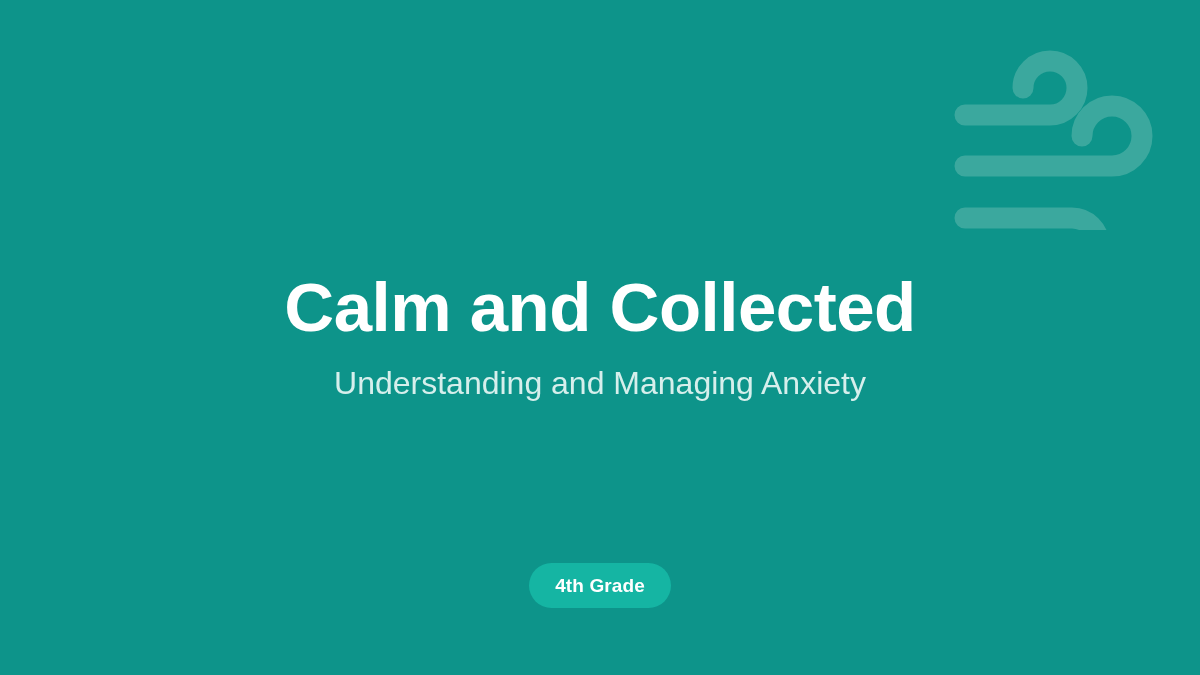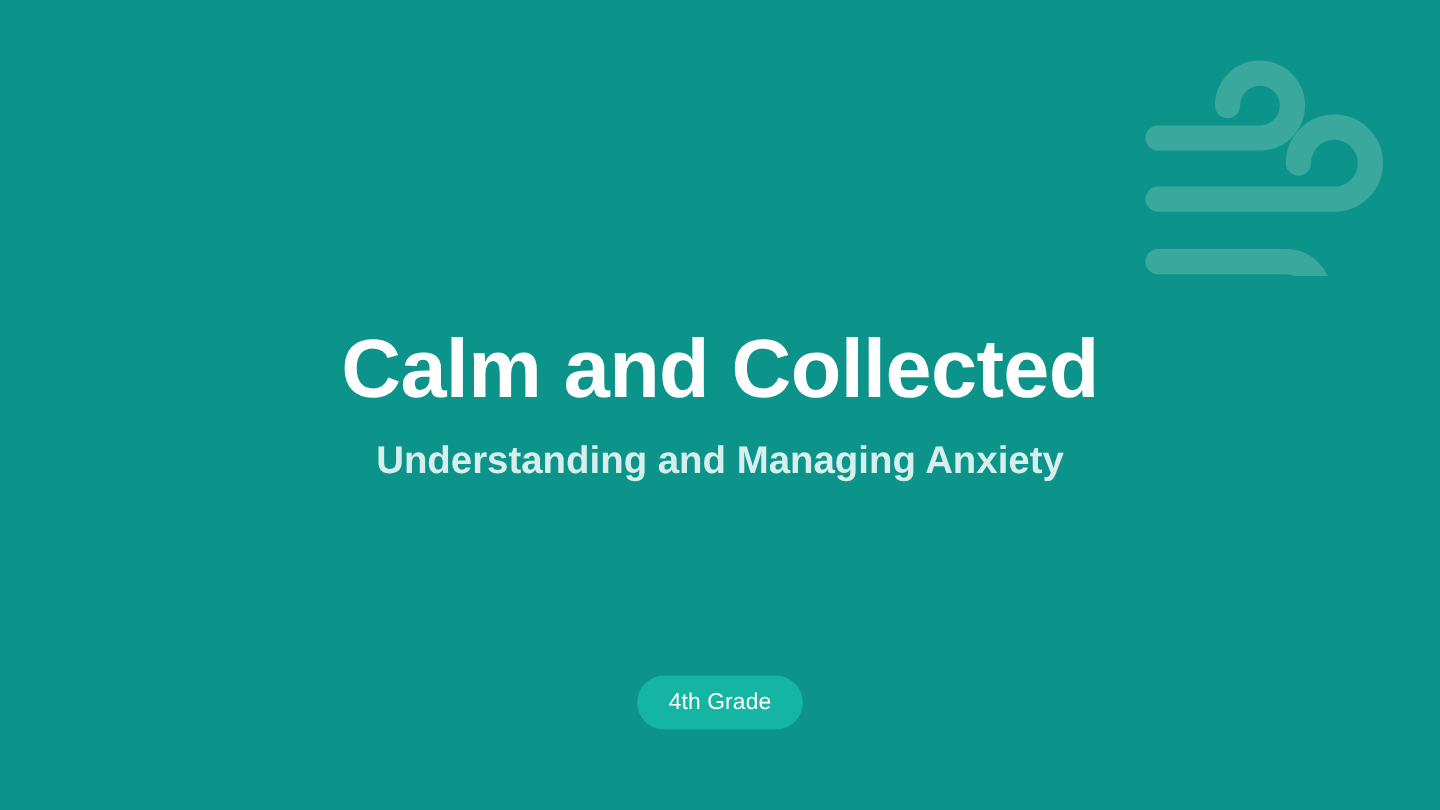--- a/index.html
+++ b/index.html
@@ -57,21 +57,21 @@
     color: #ffffff;
     letter-spacing: -0.5px;
     line-height: 1.0;
     text-align: center;
     margin: 0;
     white-space: nowrap;
   }
 
   #subtitle {
     font-size: 32px;
-    font-weight: bold;
+    font-weight: normal;
     color: #d6efec;
     line-height: 1.2;
     text-align: center;
     margin: 0;
     padding-top: 22px;
     white-space: nowrap;
   }
 
   
   #badge-row {
@@ -89,21 +89,21 @@
   .badge {
     display: inline-flex;
     align-items: center;
     justify-content: center;
     height: 45px;
     padding: 0 26px;
     border-radius: 23px;
     background: #15b5a3;
     color: #ffffff;
     font-size: 19px;
-    font-weight: normal;
+    font-weight: bold;
     letter-spacing: 0.1px;
     white-space: nowrap;
     box-sizing: border-box;
   }
 </style>
 </head>
 <body>
 
 <div id="slide">
 

